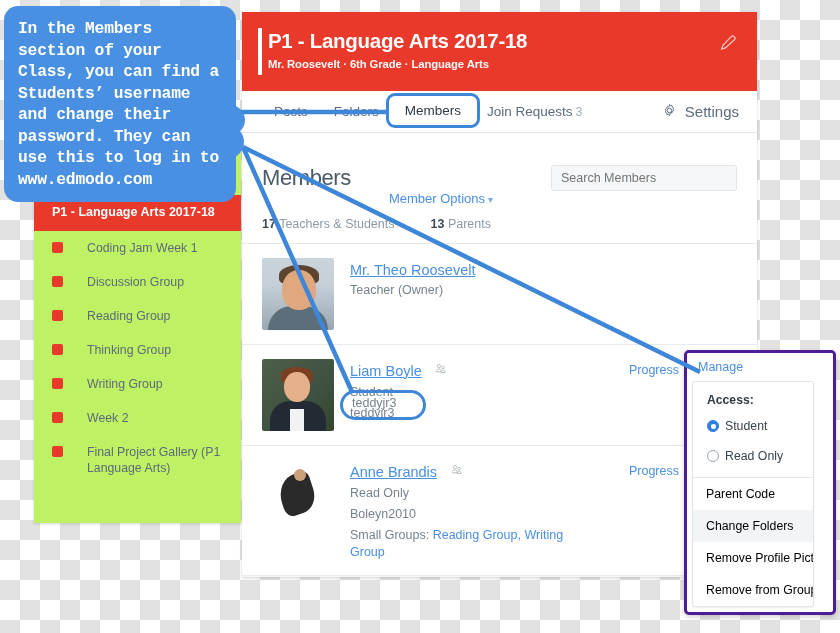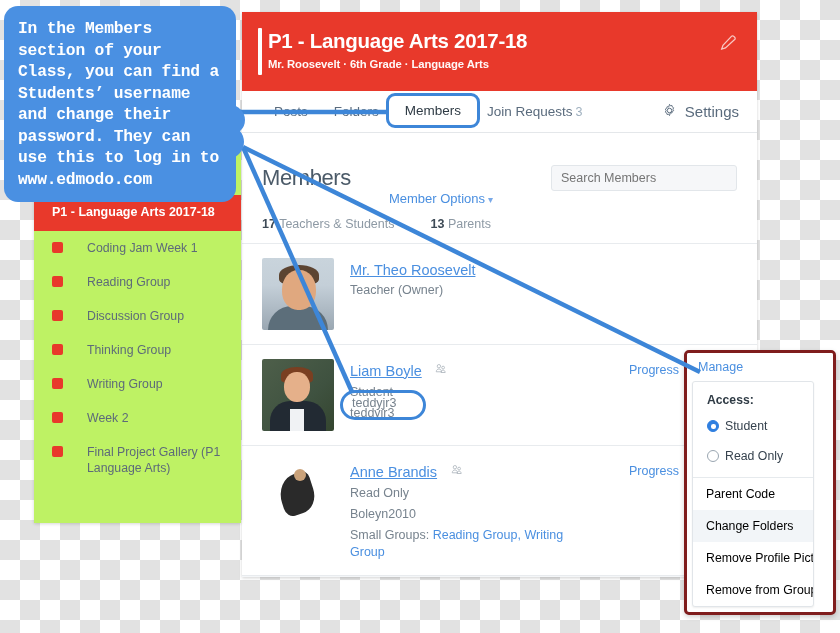--- a/index.html
+++ b/index.html
@@ -227,21 +227,21 @@
     color: #5d6b79;
     line-height: 16px;
   }
 
   
   .manage-pop {
     position: absolute;
     left: 684px; top: 350px;
     width: 152px;
     background: #fff;
-    border: 3px solid #7f1d1d;
+    border: 3px solid #4c1d95;
     border-radius: 5px;
     box-shadow: 0 2px 5px rgba(0,0,0,.18);
     overflow: hidden;
     z-index: 40;
   }
   .manage-header {
     font-size: 12.5px;
     color: #4a8fe0;
     padding: 7px 0 7px 11px;
     background: #fff;
@@ -518,25 +518,25 @@
 <div class="sidebar">
   <div class="sidebar-title">Classes</div>
   <div class="class-active">P1 - Language Arts 2017-18</div>
   <div>
     <div class="group-item">
       <div class="grp-sq"></div>
       <div class="grp-label">Coding Jam Week 1</div>
     </div>
     <div class="group-item">
       <div class="grp-sq"></div>
+      <div class="grp-label">Discussion Group</div>
+    </div>
+    <div class="group-item">
+      <div class="grp-sq"></div>
       <div class="grp-label">Reading Group</div>
-    </div>
-    <div class="group-item">
-      <div class="grp-sq"></div>
-      <div class="grp-label">Discussion Group</div>
     </div>
     <div class="group-item">
       <div class="grp-sq"></div>
       <div class="grp-label">Thinking Group</div>
     </div>
     <div class="group-item">
       <div class="grp-sq"></div>
       <div class="grp-label">Writing Group</div>
     </div>
     <div class="group-item">

